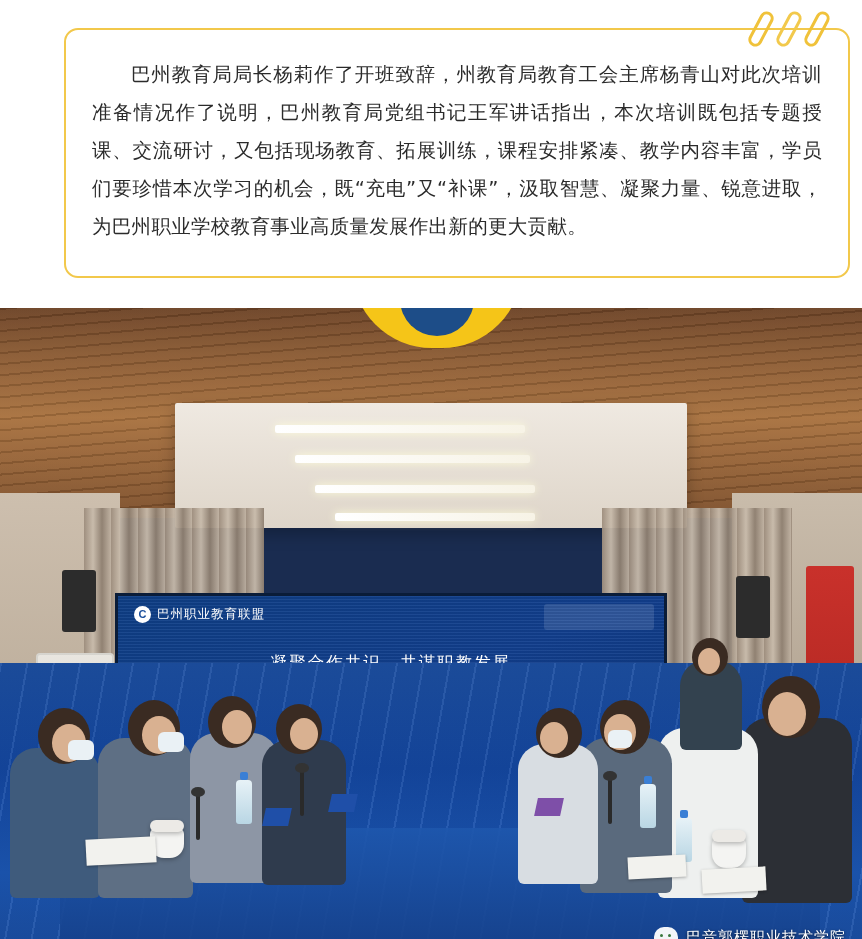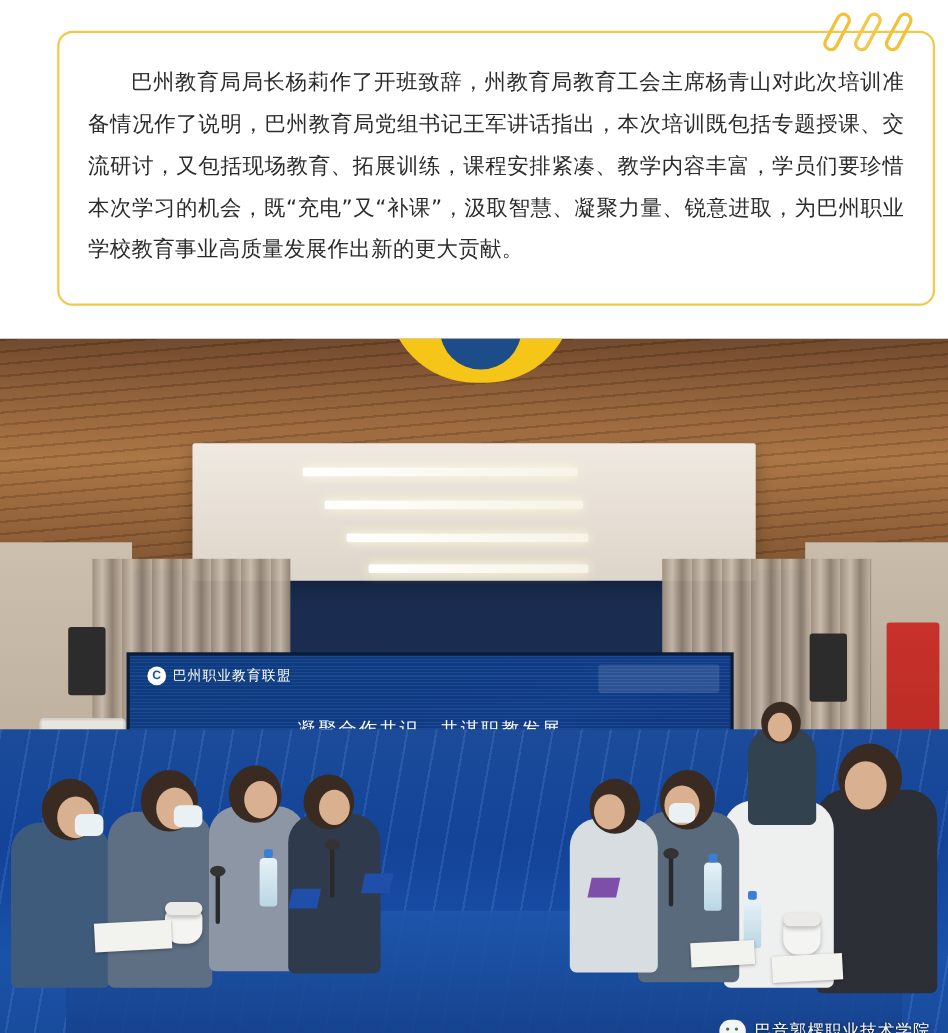--- a/index.html
+++ b/index.html
@@ -16,21 +16,21 @@
   .page {
     position: relative;
     width: 862px;
     height: 939px;
     background: #ffffff;
   }
 
   
   .card-wrap {
     position: relative;
-    margin: 10px 12px 0 16px;
+    margin: 10px 12px 0 28px;
     padding-top: 18px;
     padding-left: 36px;
   }
   .clips {
     position: absolute;
     top: 0;
     right: 26px;
     display: flex;
     gap: 14px;
     z-index: 3;

